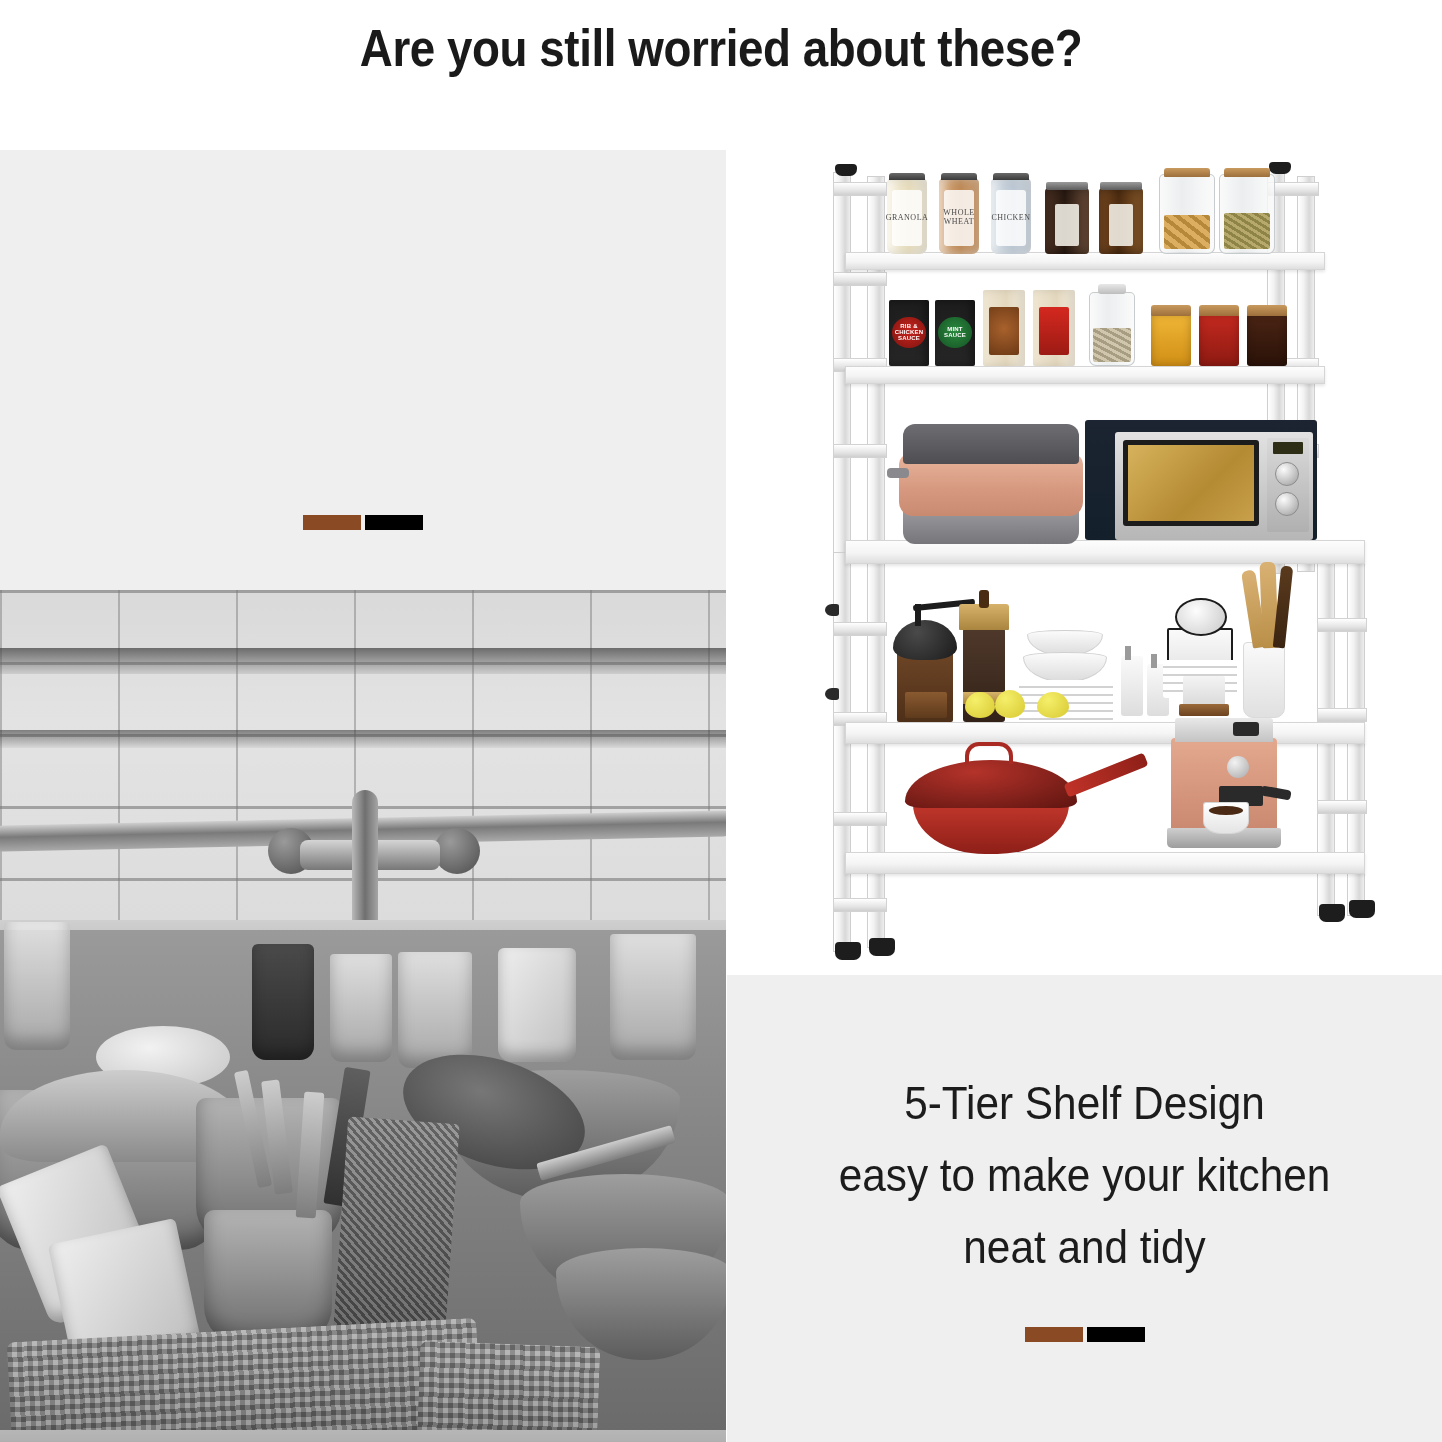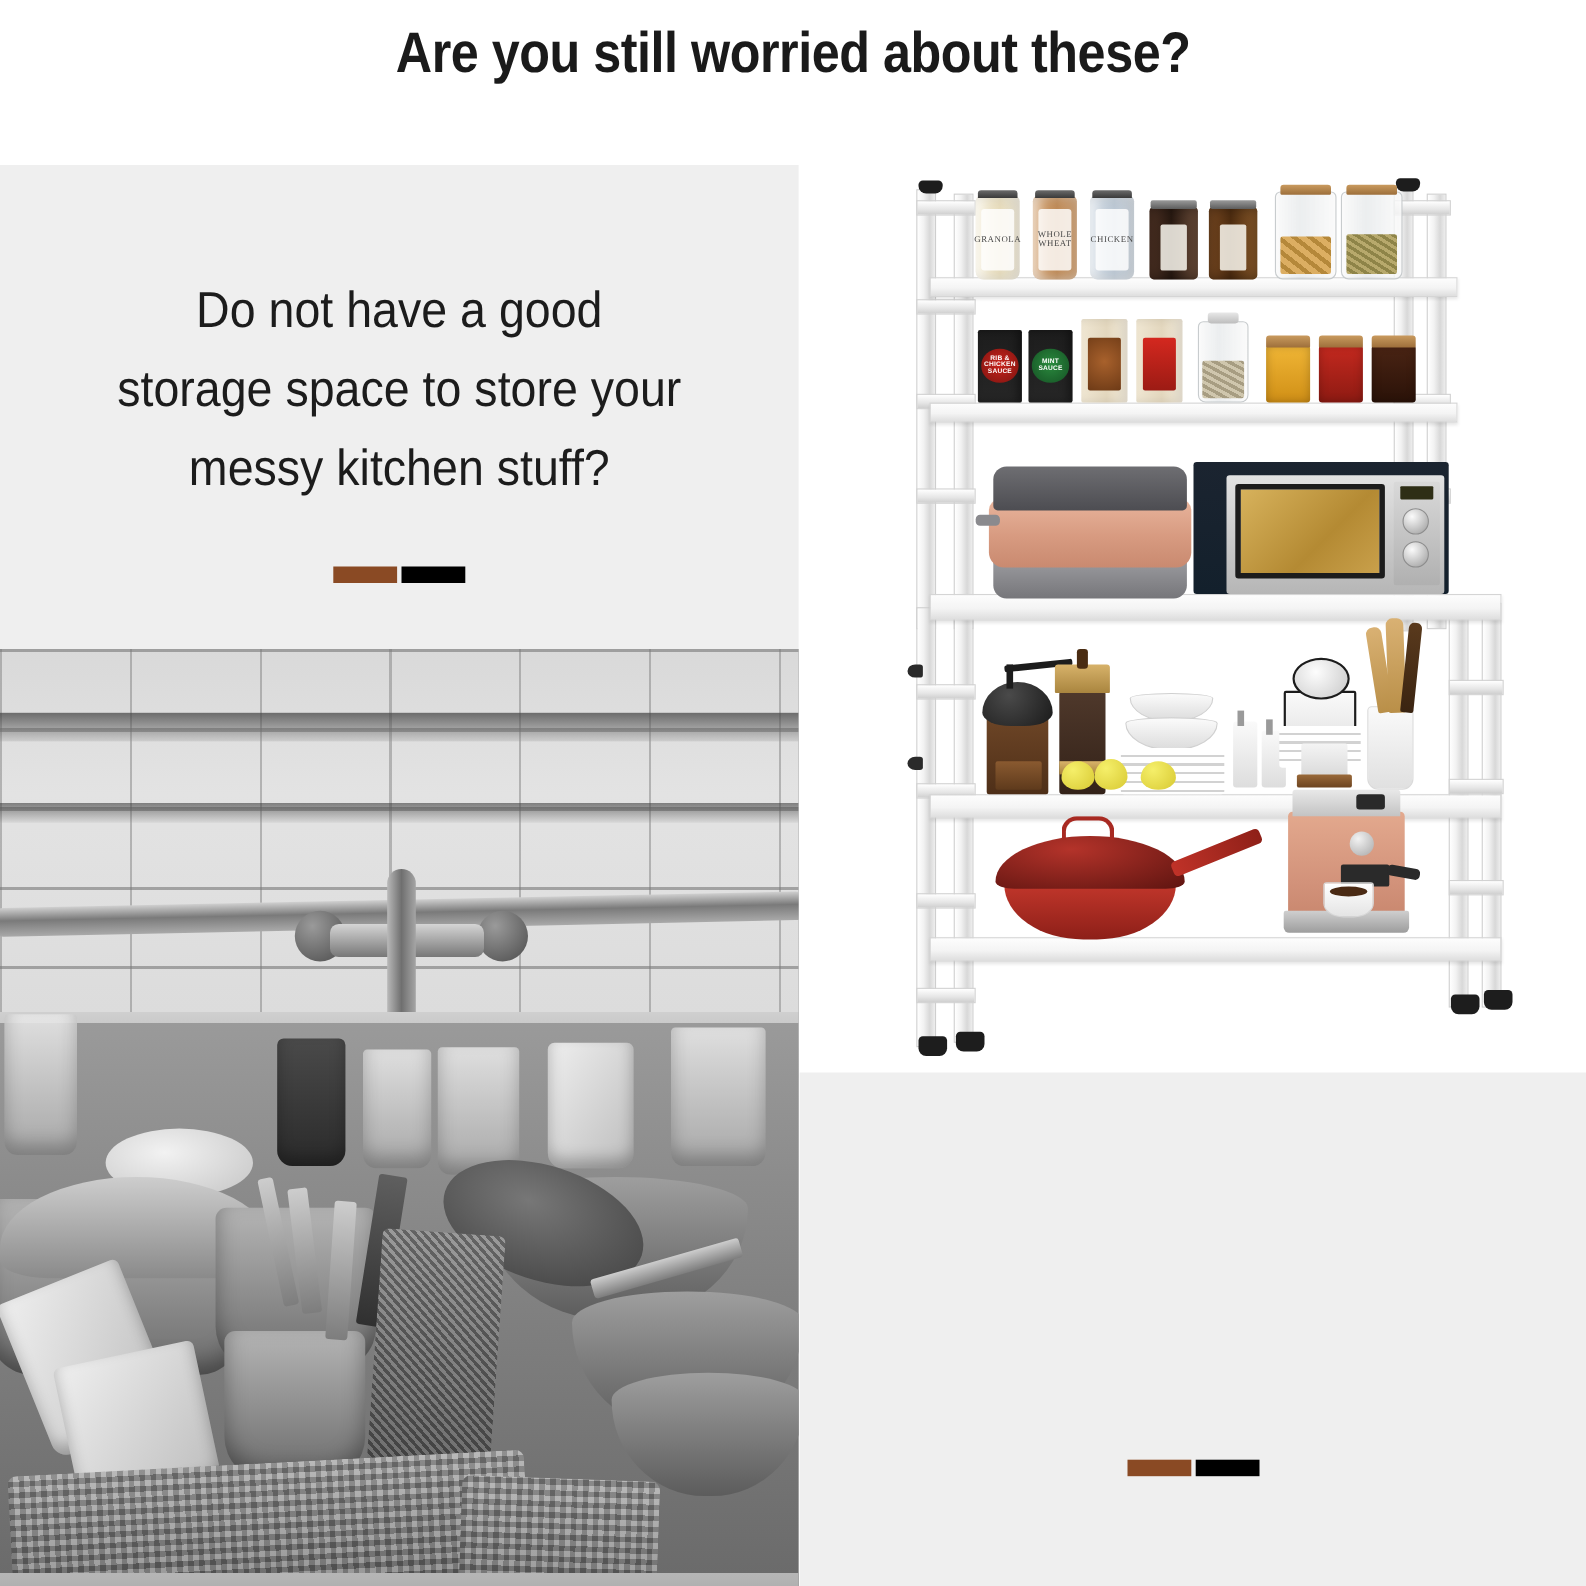--- a/index.html
+++ b/index.html
@@ -456,25 +456,20 @@
     background: #2a2a2a;
     border-radius: 2px;
   }
 </style>
 </head>
 <body>
 
 <div id="header-title">Are you still worried about these?</div>
 
 <div class="panel-gray" id="panel-problem-text">
-  <div class="copy-block">
-    <div class="copy-line">Do not have a good</div>
-    <div class="copy-line">storage space to store your</div>
-    <div class="copy-line">messy kitchen stuff?</div>
-  </div>
   <div class="divider">
     <span class="bar-brown"></span>
     <span class="bar-black"></span>
   </div>
 </div>
 
 <div id="photo-messy-kitchen">
   <div class="mk-layer" id="mk-wall"></div>
   <div class="mk-layer" id="mk-wall-grime"></div>
   <div class="mk-layer" id="mk-wall-grime2"></div>
@@ -680,17 +675,22 @@
   <div class="sh" style="left:506px; top:570px; width:26px; height:14px; background:#2a2a2a; border-radius:3px;"></div>
   <div class="sh" style="left:500px; top:604px; width:22px; height:22px; border-radius:50%; background:radial-gradient(circle at 35% 30%,#f2f2f2,#a8a8a8);"></div>
   <div class="sh" id="espresso-group" style="left:492px; top:634px; width:44px; height:20px;"></div>
   <div class="sh" style="left:534px; top:636px; width:30px; height:10px; background:#2a2a2a; border-radius:4px; transform:rotate(10deg);"></div>
   <div class="sh" id="espresso-tray" style="left:440px; top:676px; width:114px; height:20px;"></div>
   <div class="sh" id="espresso-cup" style="left:476px; top:650px; width:46px; height:32px;"></div>
   <div class="sh" id="espresso-coffee" style="left:482px; top:654px; width:34px; height:9px;"></div>
 </div>
 
 <div class="panel-gray" id="panel-solution-text">
+  <div class="copy-block">
+    <div class="copy-line">5-Tier Shelf Design</div>
+    <div class="copy-line">easy to make your kitchen</div>
+    <div class="copy-line">neat and tidy</div>
+  </div>
   <div class="divider">
     <span class="bar-brown"></span>
     <span class="bar-black"></span>
   </div>
 </div>
 
 </body></html>

